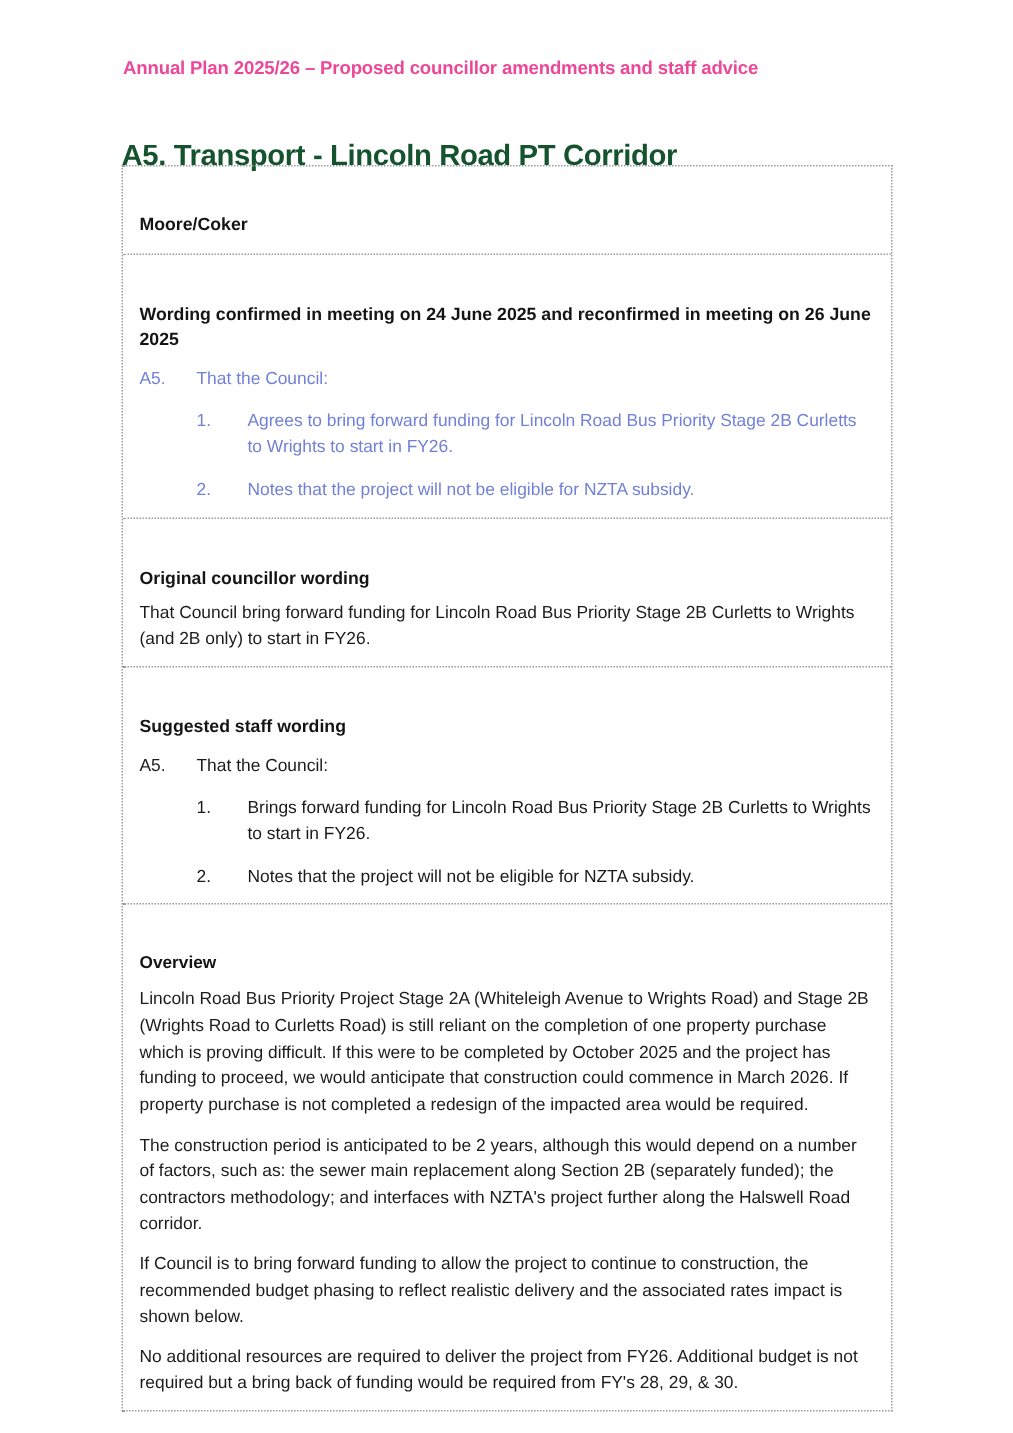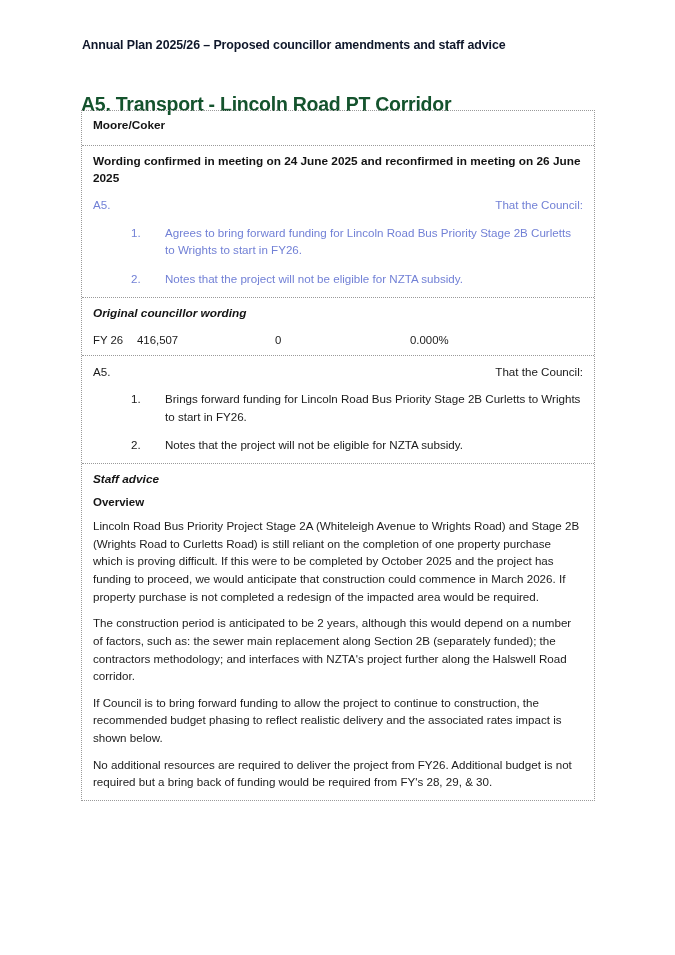--- a/index.html
+++ b/index.html
@@ -23,21 +23,21 @@
     background: #ffffff;
   }
   .doc-header {
     position: absolute;
     left: 82px;
     top: 38px;
     width: 520px;
     font-size: 12.4px;
     font-weight: bold;
     letter-spacing: -0.1px;
-    color: #0f172a;
+    color: #ec4899;
   }
   .doc-title {
     position: absolute;
     left: 81px;
     top: 80px;
     width: 520px;
     font-size: 19.5px;
     font-weight: bold;
     letter-spacing: -0.25px;
     color: #14532d;
@@ -50,61 +50,61 @@
     box-sizing: border-box;
     border-left: 1px dotted #9a9a9a;
     border-right: 1px dotted #9a9a9a;
     border-top: 1px dotted #9a9a9a;
     border-bottom: 1px dotted #9a9a9a;
   }
   .row {
     box-sizing: border-box;
     border-bottom: 1px dotted #9a9a9a;
     padding: 7px 11px 9px 11px;
+    margin-top: 24px;
   }
   .row:last-child {
     border-bottom: none;
   }
   .row-head {
     font-size: 11.8px;
     font-weight: bold;
     color: #141414;
     line-height: 1.35;
     padding-bottom: 2px;
   }
   .sec-label {
     font-size: 11.8px;
     font-weight: bold;
     color: #141414;
     line-height: 1.45;
     margin: 0 0 9px 0;
   }
   .sec-label.tight {
     margin-bottom: 6px;
-    font-style: italic;
   }
   .para {
     font-size: 11.6px;
     line-height: 1.52;
     color: #1c1c1c;
     margin: 0 0 9px 0;
   }
   .para:last-child { margin-bottom: 0; }
   .blue { color: #7281d6; }
   .clause {
     display: flex;
     font-size: 11.6px;
     line-height: 1.52;
     margin: 0 0 10px 0;
   }
   .clause .cl-num {
     width: 38px;
     flex: 0 0 38px;
   }
-  .clause .cl-txt { flex: 1 1 auto; text-align: right; }
+  .clause .cl-txt { flex: 1 1 auto; }
   .sublist {
     margin: 0;
     padding: 0;
   }
   .sub-item {
     display: flex;
     font-size: 11.6px;
     line-height: 1.52;
     margin: 0 0 11px 0;
     padding-left: 38px;
@@ -173,47 +173,42 @@
         </div>
         <div class="sub-item">
           <span class="si-num">2.</span>
           <span class="si-txt">Notes that the project will not be eligible for NZTA subsidy.</span>
         </div>
       </div>
     </div>
 
     <div class="row">
       <div class="sec-label tight">Original councillor wording</div>
-      <div class="fin-row">
-        <span class="fin-fy">FY 26</span>
-        <span class="fin-amt">416,507</span>
-        <span class="fin-zero">0</span>
-        <span class="fin-pct">0.000%</span>
-      </div>
-    </div>
-
-    <div class="row">
+      <p class="para">That Council bring forward funding for Lincoln Road Bus Priority Stage 2B Curletts to Wrights (and 2B only) to start in FY26.</p>
+    </div>
+
+    <div class="row">
+      <div class="sec-label">Suggested staff wording</div>
       <div class="clause">
         <span class="cl-num">A5.</span>
         <span class="cl-txt">That the Council:</span>
       </div>
       <div class="sublist">
         <div class="sub-item">
           <span class="si-num">1.</span>
           <span class="si-txt">Brings forward funding for Lincoln Road Bus Priority Stage 2B Curletts to Wrights to start in FY26.</span>
         </div>
         <div class="sub-item">
           <span class="si-num">2.</span>
           <span class="si-txt">Notes that the project will not be eligible for NZTA subsidy.</span>
         </div>
       </div>
     </div>
 
     <div class="row">
-      <div class="sec-label tight">Staff advice</div>
       <div class="sub-head">Overview</div>
       <p class="para">Lincoln Road Bus Priority Project Stage 2A (Whiteleigh Avenue to Wrights Road) and Stage 2B (Wrights Road to Curletts Road) is still reliant on the completion of one property purchase which is proving difficult. If this were to be completed by October 2025 and the project has funding to proceed, we would anticipate that construction could commence in March 2026. If property purchase is not completed a redesign of the impacted area would be required.</p>
       <p class="para">The construction period is anticipated to be 2 years, although this would depend on a number of factors, such as: the sewer main replacement along Section 2B (separately funded); the contractors methodology; and interfaces with NZTA's project further along the Halswell Road corridor.</p>
       <p class="para">If Council is to bring forward funding to allow the project to continue to construction, the recommended budget phasing to reflect realistic delivery and the associated rates impact is shown below.</p>
       <p class="para">No additional resources are required to deliver the project from FY26.  Additional budget is not required but a bring back of funding would be required from FY's 28, 29, &amp; 30.</p>
     </div>
 
   </div>
 
 

